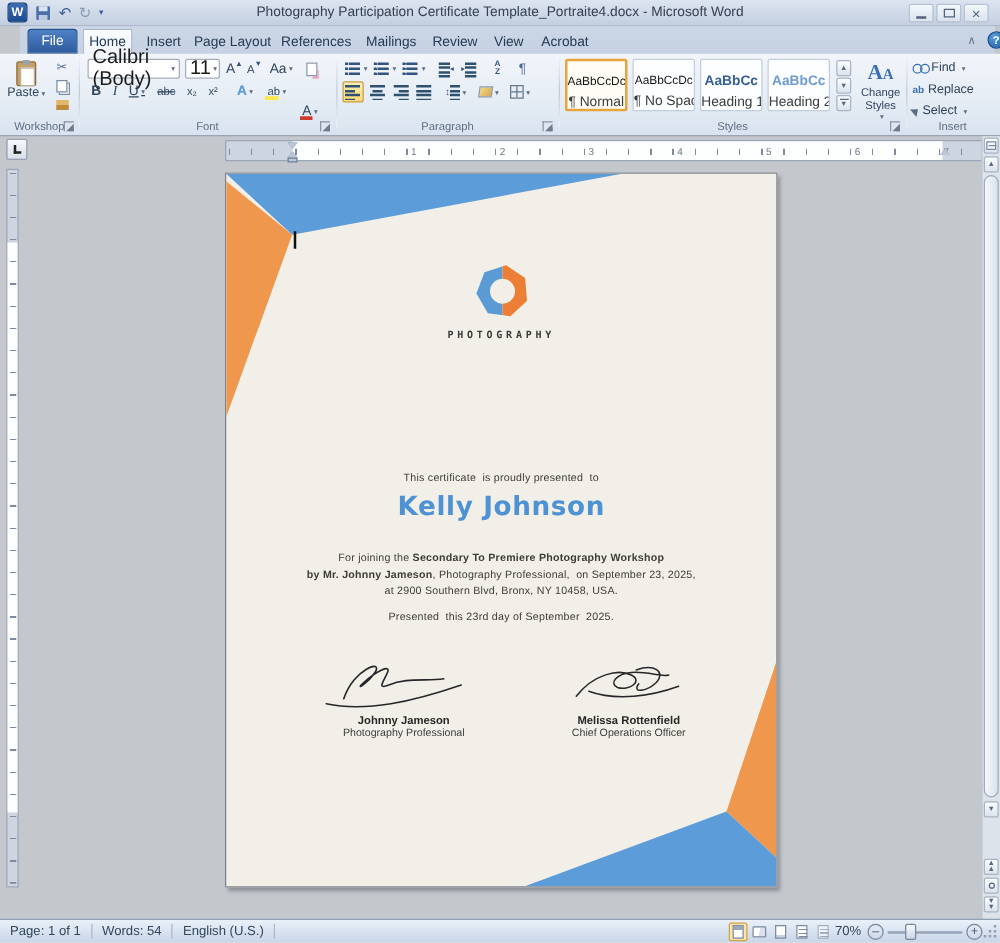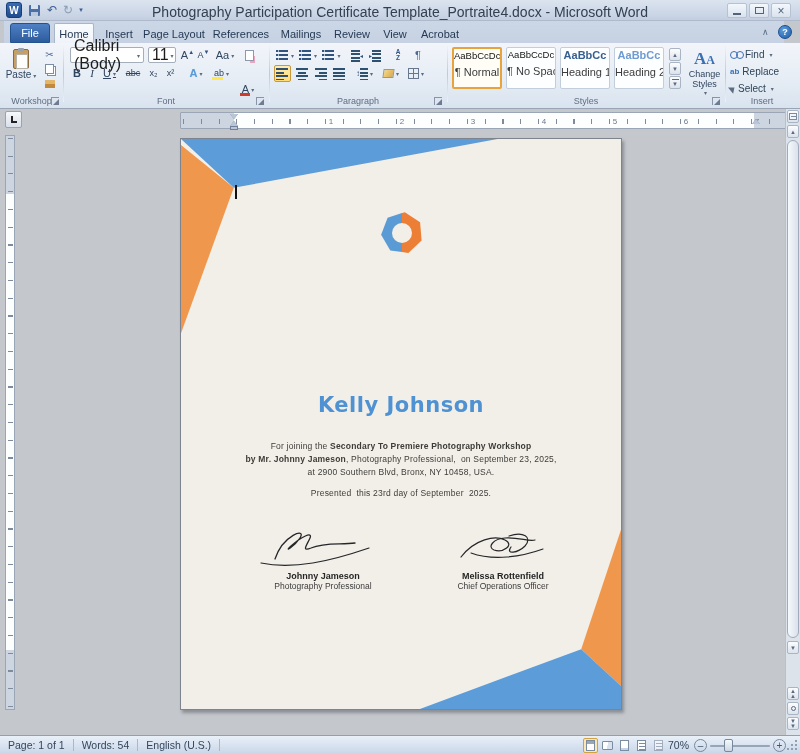--- a/index.html
+++ b/index.html
@@ -4,37 +4,37 @@
 <style>
   *{margin:0;padding:0;box-sizing:border-box}
   html,body{width:800px;height:754px}
   body{font-family:"Liberation Sans",sans-serif;-webkit-font-smoothing:antialiased}
   .app{position:relative;width:800px;height:754px;background:#C4C7CC;overflow:hidden}
 
   
   .titlebar{position:absolute;top:0;left:0;width:800px;height:21px;
     background:linear-gradient(#DCE4F0,#C3CFE1);border-bottom:1px solid #AEBACB}
   .titletext{position:absolute;left:100px;right:100px;top:4px;text-align:center;
-    font-size:14px;color:#33404F;white-space:nowrap;overflow:hidden}
+    font-size:11px;color:#33404F;white-space:nowrap;overflow:hidden}
   .wicon{position:absolute;left:6px;top:2px;width:16px;height:16px;border-radius:3px;
     background:linear-gradient(#3A6CB4,#1E4C8F);color:#fff;font-weight:bold;font-size:10px;
     display:flex;align-items:center;justify-content:center;border:1px solid #173E77}
   .qbtn{position:absolute;top:2px;width:16px;height:16px;display:flex;align-items:center;
     justify-content:center;color:#3D5E94;font-size:12px;border-radius:2px}
   .floppy{width:11px;height:11px;background:#4D6FA8;border-radius:1px;position:relative}
   .floppy:before{content:"";position:absolute;left:2px;top:0;width:7px;height:4px;background:#D9E3F0}
   .floppy:after{content:"";position:absolute;left:2px;bottom:0;width:7px;height:4px;background:#B9C9DE}
   .wbtn{position:absolute;top:3px;width:20px;height:15px;display:flex;align-items:center;
     justify-content:center;color:#52637A;border:1px solid #B6C2D2;border-radius:2px;
     background:linear-gradient(#F4F8FC,#D9E2EE);font-size:10px}
   .minbar{width:8px;height:2px;background:#52637A;margin-top:6px}
   .maxbox{width:9px;height:7px;border:1px solid #52637A}
 
   
-  .tabrow{position:absolute;top:21px;left:4px;width:780px;height:22px;background:linear-gradient(#CBD6E6,#C6D2E3)}
+  .tabrow{position:absolute;top:21px;left:16px;width:780px;height:22px;background:linear-gradient(#CBD6E6,#C6D2E3)}
   .filetab{position:absolute;left:6px;top:2px;width:40px;height:20px;border-radius:3px 3px 0 0;
     background:linear-gradient(#4F80C4,#2D5C9E);border:1px solid #24528F;color:#fff;
     font-size:11px;display:flex;align-items:center;justify-content:center}
   .tab{position:absolute;top:4px;height:18px;font-size:11px;color:#243A54;
     display:flex;align-items:center;justify-content:center}
   .tab.active{top:2px;height:21px;background:linear-gradient(#FAFCFE,#EFF3F9);
     border:1px solid #A9B6C7;border-bottom:none;border-radius:2px 2px 0 0}
   .helpcirc{position:absolute;width:14px;height:14px;border-radius:50%;
     background:radial-gradient(circle at 35% 30%,#5E9BDD,#1F5FA8);border:1px solid #1A4E8C;
     color:#fff;font-size:9px;font-weight:bold;display:flex;align-items:center;justify-content:center}
@@ -87,21 +87,21 @@
   .ia-r{background:linear-gradient(#2F5170,#2F5170) right 1px/12px 2px no-repeat,
      linear-gradient(#2F5170,#2F5170) right 4.5px/8px 2px no-repeat,
      linear-gradient(#2F5170,#2F5170) right 8px/12px 2px no-repeat,
      linear-gradient(#2F5170,#2F5170) right 11.5px/8px 2px no-repeat}
   .ia-j{background:linear-gradient(#2F5170,#2F5170) 0 1px/12px 2px no-repeat,
      linear-gradient(#2F5170,#2F5170) 0 4.5px/12px 2px no-repeat,
      linear-gradient(#2F5170,#2F5170) 0 8px/12px 2px no-repeat,
      linear-gradient(#2F5170,#2F5170) 0 11.5px/12px 2px no-repeat}
   .chip{position:absolute;top:4px;width:50px;height:42px;background:#FDFEFF;
     border:1px solid #C3CEDC;border-radius:2px;text-align:center;overflow:hidden}
-  .chip .s{display:block;font-size:9.5px;margin-top:1px;color:#141414;white-space:nowrap}
+  .chip .s{display:block;font-size:9.5px;margin-top:11px;color:#141414;white-space:nowrap}
   .chip .n{display:block;font-size:11px;color:#3c3c3c;margin-top:5px;white-space:nowrap}
   .chip.sel{border:2px solid #E8A33D;background:#FFFDF5}
   .chgA{font-family:"Liberation Serif",serif;font-weight:bold;color:#3B6FB6;line-height:1}
   .edrow{position:absolute;left:730px;height:13px;display:flex;align-items:center;
     font-size:10px;color:#2E4358;gap:3px}
   .binoc{width:12px;height:7px;position:relative}
   .binoc:before,.binoc:after{content:"";position:absolute;top:0;width:6px;height:6px;
     border:1.5px solid #3B6FB6;border-radius:50%}
   .binoc:after{left:6px}
 
@@ -432,22 +432,24 @@
             <rect x="0" y="0" width="22" height="44"></rect>
           </clipPath>
         <clipPath id="rhalf">
             <rect x="22" y="0" width="22" height="44"></rect>
           </clipPath>
       </defs>
       <polygon points="24.9,1.2 40.1,11.3 41.6,29.5 28.4,42 10.3,39.5 1.1,23.8 7.6,6.7" fill="#5B9BD5" clip-path="url(#lhalf)"></polygon>
       <polygon points="24.9,1.2 40.1,11.3 41.6,29.5 28.4,42 10.3,39.5 1.1,23.8 7.6,6.7" fill="#EC7F35" clip-path="url(#rhalf)"></polygon>
       <circle cx="22" cy="22" r="10" fill="#F2EFE8"></circle>
     </svg>
-
-
+    <div class="cline logotext" style="top:124px">PHOTOGRAPHY</div>
+
+
+    <div class="cline small" style="top:238px">This certificate  is proudly presented  to</div>
 
     <div class="cline recipient" style="top:254px">Kelly Johnson</div>
 
     <div class="cline small" style="top:302px"><span>For joining the </span><b>Secondary To Premiere Photography Workshop</b></div>
     <div class="cline small" style="top:315px"><b>by Mr. Johnny Jameson</b><span>, Photography Professional,  on September 23, 2025,</span></div>
     <div class="cline small" style="top:328px">at 2900 Southern Blvd, Bronx, NY 10458, USA.</div>
 
     <div class="cline small" style="top:349px">Presented  this 23rd day of September  2025.</div>
 
     <svg style="position:absolute;left:72px;top:384px" width="140" height="46" viewBox="0 0 140 46">

